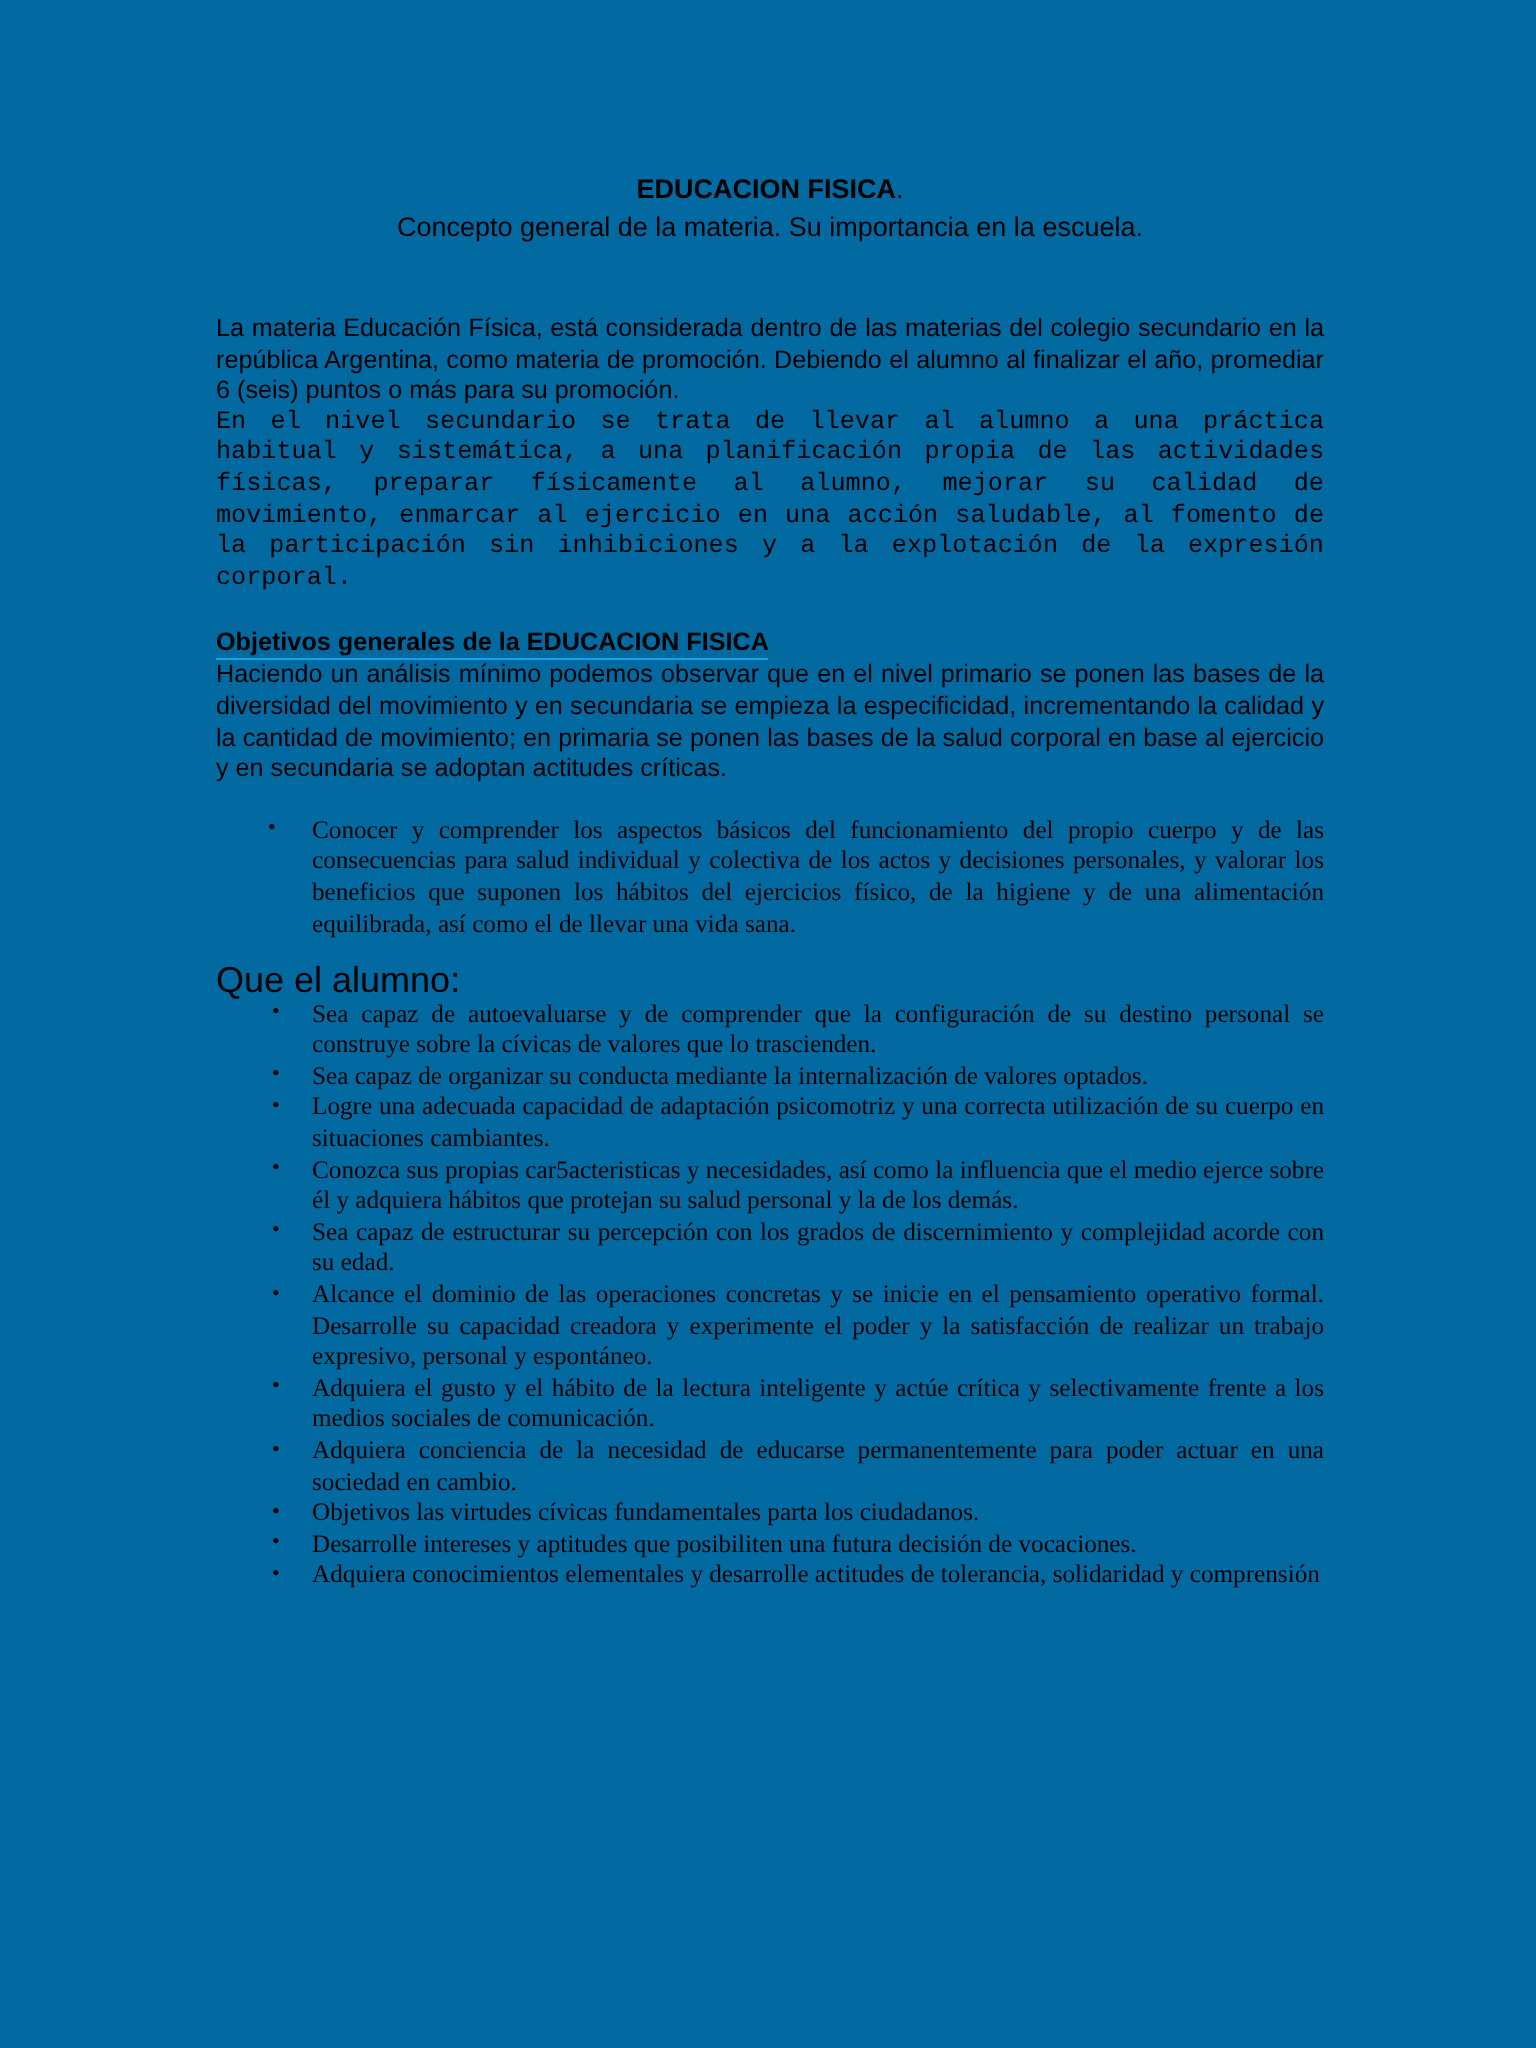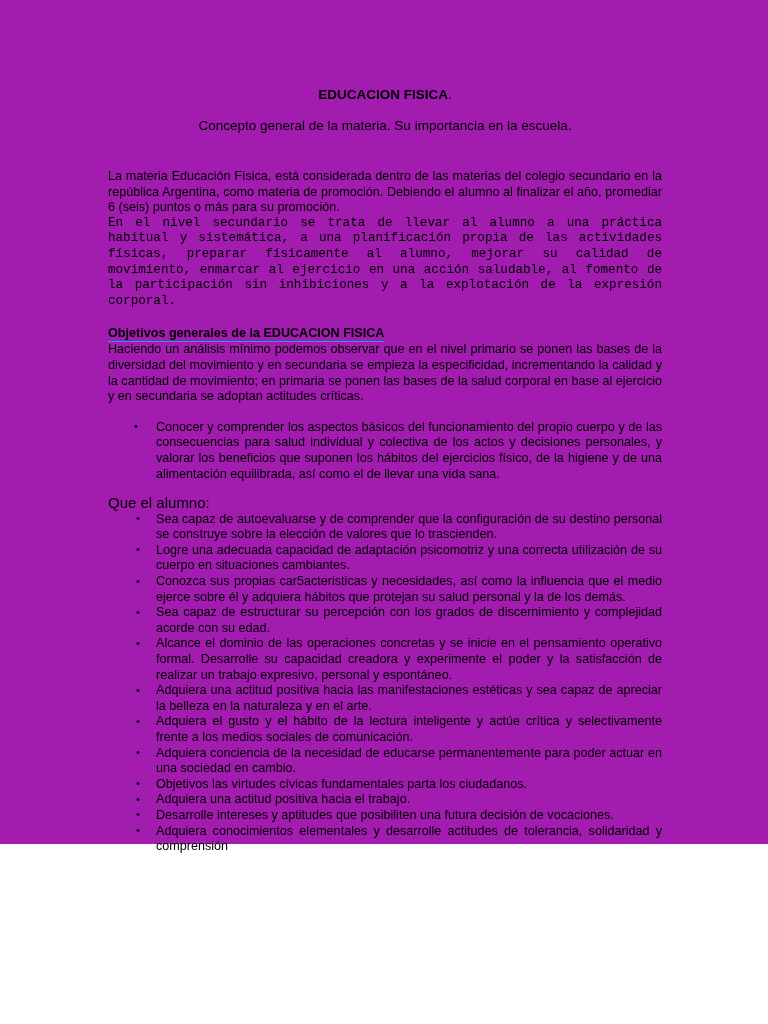--- a/index.html
+++ b/index.html
@@ -13,43 +13,43 @@
     height: 1024px;
     overflow: hidden;
     font-family: "Liberation Sans", sans-serif;
     color: #000000;
     -webkit-font-smoothing: antialiased;
   }
 
   .page {
     position: relative;
     width: 768px;
-    height: 844px;
-    background: #a21caf;
+    height: 1024px;
+    background: #0369a1;
     box-sizing: border-box;
     padding: 86px 106px 0 108px;
   }
 
   
   .doc-title {
     text-align: center;
     font-size: 13.5px;
     font-weight: bold;
     line-height: 17px;
     margin: 0;
   }
   .doc-title .period {
     font-weight: normal;
   }
   .doc-subtitle {
     text-align: center;
     font-size: 13.5px;
     font-weight: normal;
     line-height: 18px;
-    margin: 14px 0 0 0;
+    margin: 2px 0 0 0;
   }
 
   
   .body-para {
     font-size: 12.6px;
     line-height: 15.6px;
     text-align: justify;
     margin: 0;
     hyphens: none;
   }
@@ -68,20 +68,21 @@
     white-space: pre;
   }
   .heading-wrap { margin-top: 9px; }
   .heading-wrap.tight { margin-top: 8px; }
 
   
   ul.bullets {
     list-style: none;
     margin: 0;
     padding: 0;
+    font-family: Liberation Serif, serif;
   }
   ul.bullets > li {
     position: relative;
     font-size: 12.6px;
     line-height: 15.6px;
     text-align: justify;
     margin: 0;
   }
   ul.bullets > li::before {
     content: "\2022";
@@ -107,21 +108,21 @@
   
   ul.bullets-main {
     margin-top: 1px;
     margin-left: 28px;
   }
   ul.bullets-main > li {
     padding-left: 20px;
   }
 
   .lead-line {
-    font-size: 15px;
+    font-size: 18px;
     line-height: 15.6px;
     margin: 13px 0 0 0;
     text-align: left;
   }
 
   
   .body-para, ul.bullets > li { text-justify: inter-word; }
 </style>
 </head>
 <body>
@@ -143,27 +144,26 @@
   <p class="body-para">Haciendo un análisis mínimo podemos observar que en el nivel primario se ponen las bases de la diversidad del movimiento y en secundaria se empieza la especificidad, incrementando la calidad y la cantidad de movimiento; en primaria se ponen las bases de la salud corporal en base al ejercicio y en secundaria se adoptan actitudes críticas.</p>
 
   <ul class="bullets bullets-deep">
     <li>Conocer y comprender los aspectos básicos del funcionamiento del propio cuerpo y de las consecuencias para salud individual y colectiva de los actos y decisiones personales, y valorar los beneficios que suponen los hábitos del ejercicios físico, de la higiene y de una alimentación equilibrada, así como el de llevar una vida sana.</li>
   </ul>
 
 
   <p class="lead-line">Que el alumno:</p>
 
   <ul class="bullets bullets-main">
-    <li>Sea capaz de autoevaluarse y de comprender que la configuración de su destino personal se construye sobre la elección de valores que lo trascienden.</li>
+    <li>Sea capaz de autoevaluarse y de comprender que la configuración de su destino personal se construye sobre la cívicas de valores que lo trascienden.</li>
+    <li>Sea capaz de organizar su conducta mediante la internalización de valores optados.</li>
     <li>Logre una adecuada capacidad de adaptación psicomotriz y una correcta utilización de su cuerpo en situaciones cambiantes.</li>
     <li>Conozca sus propias car5acteristicas y necesidades, así como la influencia que el medio ejerce sobre él y adquiera hábitos que protejan su salud personal y la de los demás.</li>
     <li>Sea capaz de estructurar su percepción con los grados de discernimiento y complejidad acorde con su edad.</li>
     <li>Alcance el dominio de las operaciones concretas y se inicie en el pensamiento operativo formal. Desarrolle su capacidad creadora y experimente el poder y la satisfacción de realizar un trabajo expresivo, personal y espontáneo.</li>
-    <li>Adquiera una actitud positiva hacia las manifestaciones estéticas y sea capaz de apreciar la belleza en la naturaleza y en el arte.</li>
     <li>Adquiera el gusto y el hábito de la lectura inteligente y actúe crítica y selectivamente frente a los medios sociales de comunicación.</li>
     <li>Adquiera conciencia de la necesidad de educarse permanentemente para poder actuar en una sociedad en cambio.</li>
     <li>Objetivos las virtudes cívicas fundamentales parta los ciudadanos.</li>
-    <li>Adquiera una actitud positiva hacia el trabajo.</li>
     <li>Desarrolle intereses y aptitudes que posibiliten una futura decisión de vocaciones.</li>
     <li>Adquiera conocimientos elementales y desarrolle actitudes de tolerancia, solidaridad y comprensión</li>
   </ul>
 
 </div>
 
 </body></html>

